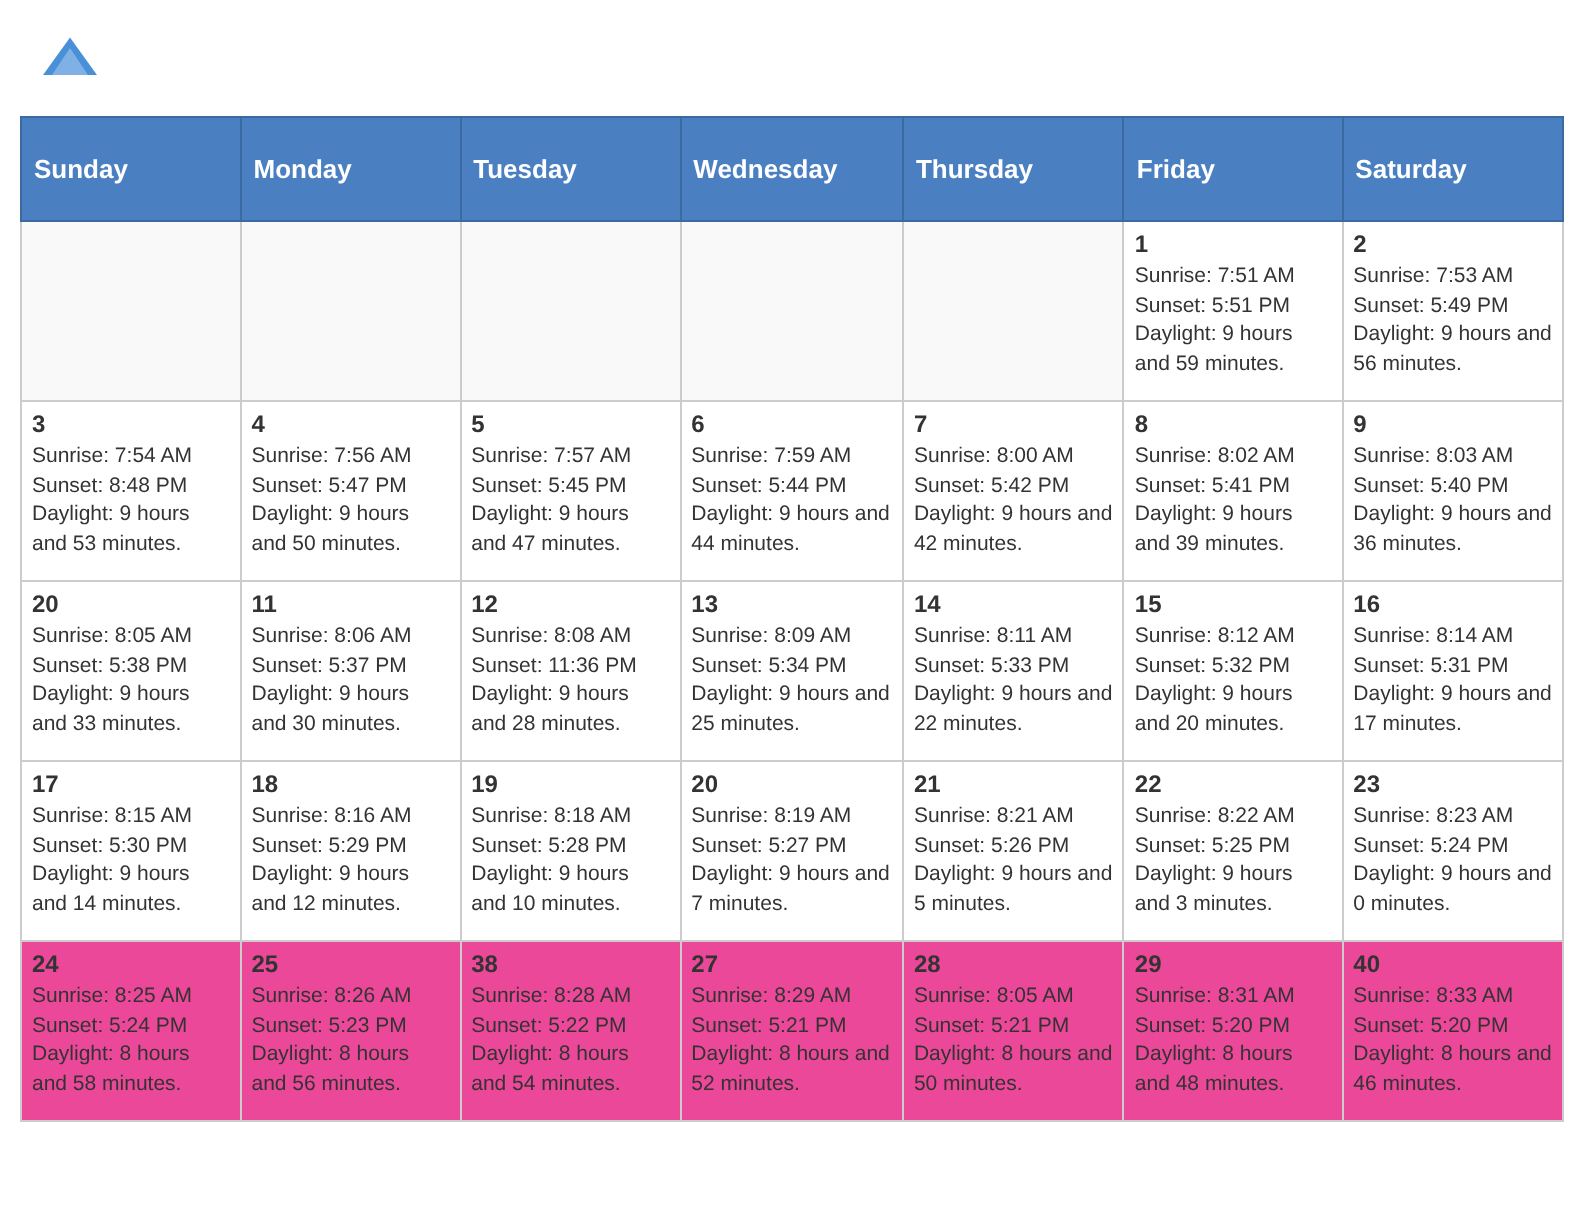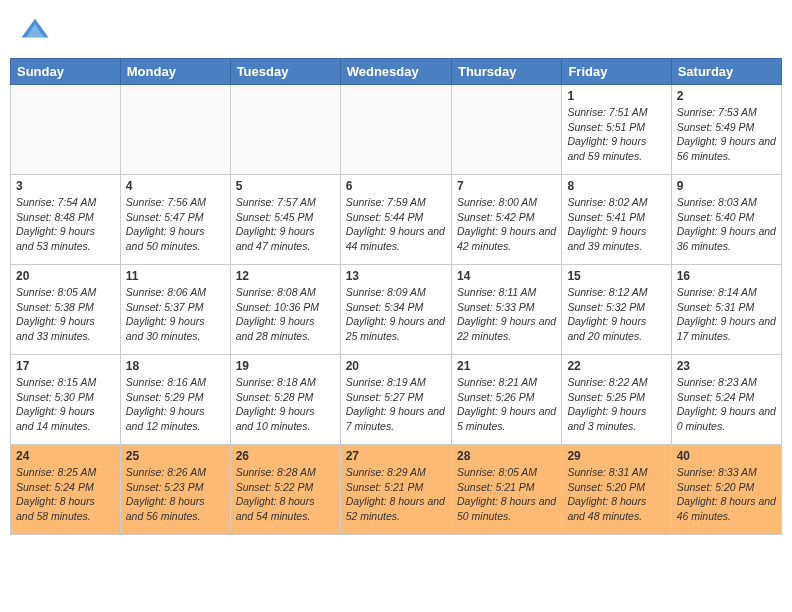--- a/index.html
+++ b/index.html
@@ -54,49 +54,48 @@
       color: #555;
     }
     .calendar {
       width: 100%;
       border-collapse: collapse;
     }
     .calendar th {
       background-color: #4a7fc1;
       color: #fff;
       text-align: left;
-      padding: 5px 6px;
+      padding: 18px 6px;
       font-size: 13px;
       border: 1px solid #3a6aa0;
     }
     .calendar td {
       border: 1px solid #ccc;
       vertical-align: top;
       padding: 4px 5px;
       width: 113px;
       min-height: 75px;
       font-size: 10.5px;
       color: #333;
       background: #fff;
     }
     .calendar td.empty {
       background: #f9f9f9;
     }
     .calendar td.gray-bg {
-      background: #fdba74;
+      background: #ec4899;
     }
     .day-num {
       font-weight: bold;
       font-size: 12px;
       margin-bottom: 2px;
       display: block;
     }
     .day-info {
       line-height: 1.4;
-      font-style: italic;
     }
     tr.cal-row td {
       height: 90px;
     }
   </style>
 </head>
 <body>
 
 <div class="header">
   <div class="logo">
@@ -177,21 +176,21 @@
         <td>
           <span class="day-num">20</span>
           <div class="day-info"><span>Sunrise: 8:05 AM</span><br><span>Sunset: 5:38 PM</span><br><span>Daylight: 9 hours and 33 minutes.</span></div>
         </td>
         <td>
           <span class="day-num">11</span>
           <div class="day-info"><span>Sunrise: 8:06 AM</span><br><span>Sunset: 5:37 PM</span><br><span>Daylight: 9 hours and 30 minutes.</span></div>
         </td>
         <td>
           <span class="day-num">12</span>
-          <div class="day-info"><span>Sunrise: 8:08 AM</span><br><span>Sunset: 10:36 PM</span><br><span>Daylight: 9 hours and 28 minutes.</span></div>
+          <div class="day-info"><span>Sunrise: 8:08 AM</span><br><span>Sunset: 11:36 PM</span><br><span>Daylight: 9 hours and 28 minutes.</span></div>
         </td>
         <td>
           <span class="day-num">13</span>
           <div class="day-info"><span>Sunrise: 8:09 AM</span><br><span>Sunset: 5:34 PM</span><br><span>Daylight: 9 hours and 25 minutes.</span></div>
         </td>
         <td>
           <span class="day-num">14</span>
           <div class="day-info"><span>Sunrise: 8:11 AM</span><br><span>Sunset: 5:33 PM</span><br><span>Daylight: 9 hours and 22 minutes.</span></div>
         </td>
         <td>
@@ -236,21 +235,21 @@
       <tr class="cal-row">
         <td class="gray-bg">
           <span class="day-num">24</span>
           <div class="day-info"><span>Sunrise: 8:25 AM</span><br><span>Sunset: 5:24 PM</span><br><span>Daylight: 8 hours and 58 minutes.</span></div>
         </td>
         <td class="gray-bg">
           <span class="day-num">25</span>
           <div class="day-info"><span>Sunrise: 8:26 AM</span><br><span>Sunset: 5:23 PM</span><br><span>Daylight: 8 hours and 56 minutes.</span></div>
         </td>
         <td class="gray-bg">
-          <span class="day-num">26</span>
+          <span class="day-num">38</span>
           <div class="day-info"><span>Sunrise: 8:28 AM</span><br><span>Sunset: 5:22 PM</span><br><span>Daylight: 8 hours and 54 minutes.</span></div>
         </td>
         <td class="gray-bg">
           <span class="day-num">27</span>
           <div class="day-info"><span>Sunrise: 8:29 AM</span><br><span>Sunset: 5:21 PM</span><br><span>Daylight: 8 hours and 52 minutes.</span></div>
         </td>
         <td class="gray-bg">
           <span class="day-num">28</span>
           <div class="day-info"><span>Sunrise: 8:05 AM</span><br><span>Sunset: 5:21 PM</span><br><span>Daylight: 8 hours and 50 minutes.</span></div>
         </td>

